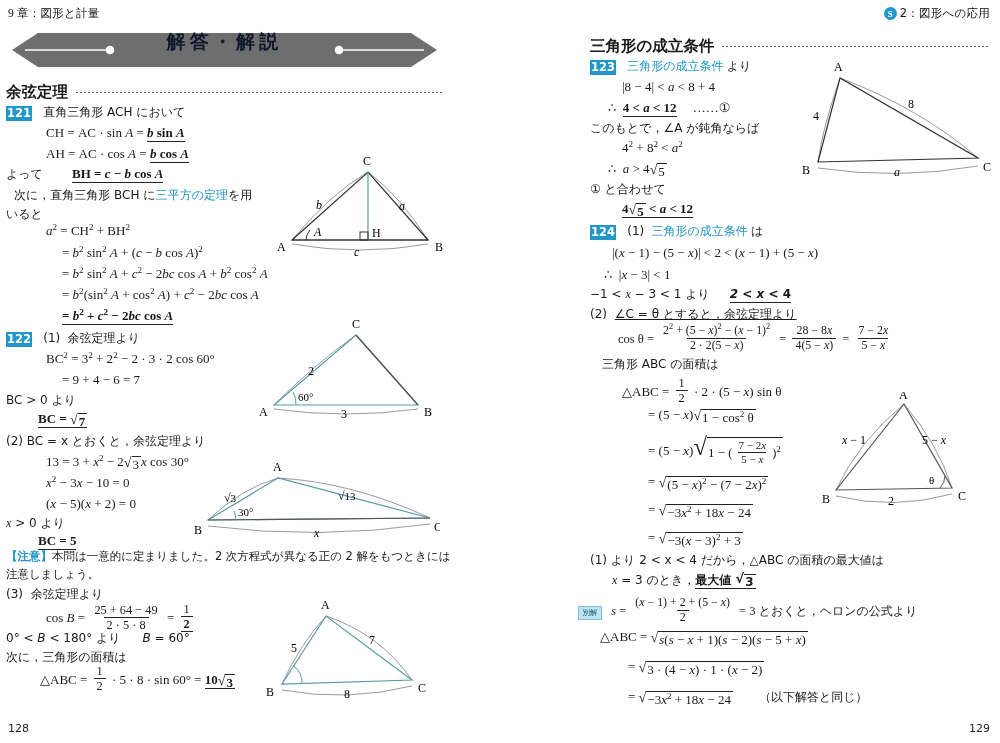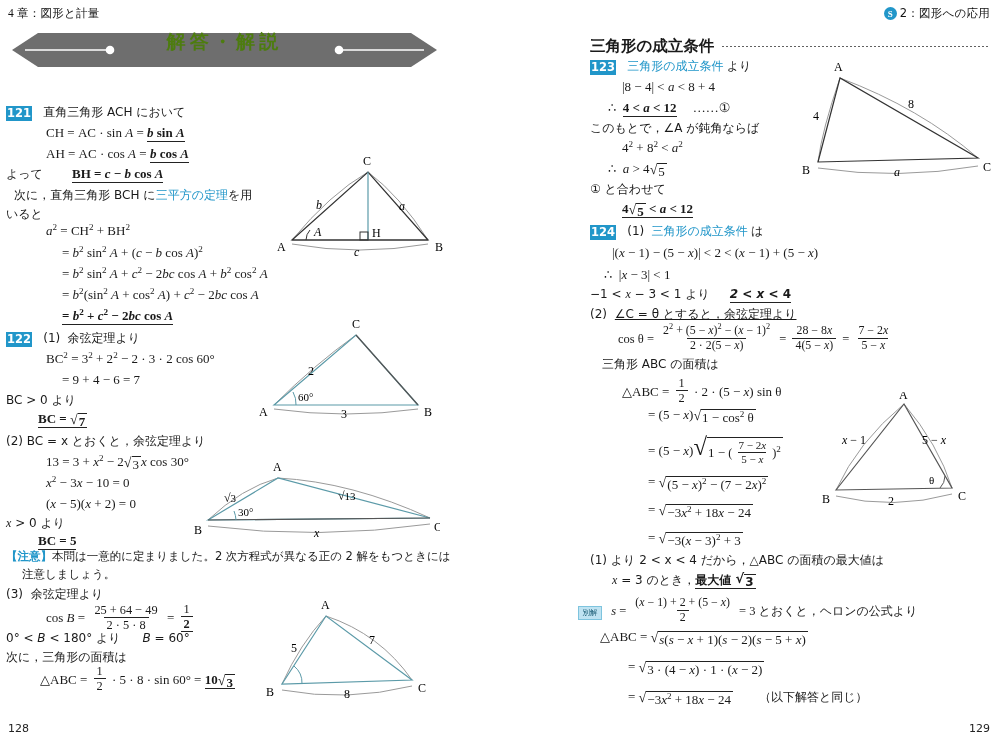--- a/index.html
+++ b/index.html
@@ -21,21 +21,21 @@
     width:13px;height:13px;border-radius:50%;background:#2196c9;color:#fff;
     font-size:9px;font-weight:bold;font-family:"Liberation Serif",serif;
   }
 
   
   .banner-wrap{position:absolute;left:12px;top:33px;width:425px;height:34px;}
   .banner-wrap svg{display:block;}
   .banner-text{
     position:absolute;left:0;top:0;width:425px;height:18px;
     display:flex;align-items:center;justify-content:center;
-    color:#4d7c0f;font-size:19px;font-weight:bold;letter-spacing:.22em;
+    color:#0f172a;font-size:19px;font-weight:bold;letter-spacing:.22em;
     font-family:Liberation Sans, sans-serif;
   }
 
   
   .sec-head{position:absolute;display:flex;align-items:baseline;width:100%;}
   .sec-head .t{font-size:15.5px;font-weight:bold;white-space:nowrap;}
   .sec-head .dots{
     flex:1;margin-left:7px;height:1px;position:relative;top:-4px;
     background-image:radial-gradient(circle, #555 0.7px, transparent 0.8px);
     background-size:4px 2px;background-repeat:repeat-x;
@@ -81,33 +81,37 @@
          font-family:"DejaVu Sans","Liberation Sans",sans-serif;}
   svg text{font-family:"Liberation Serif","DejaVu Serif",serif;}
 </style>
 </head>
 <body>
 
 <div class="page">
 
   <div class="col-left">
 
-    <div class="runhead runhead-left">4 章：図形と計量</div>
+    <div class="runhead runhead-left">9 章：図形と計量</div>
 
     <div class="banner-wrap">
       <svg width="425" height="34" viewBox="0 0 425 34">
         <polygon points="0,17 26,0 399,0 425,17 399,34 26,34" fill="#6e6e6e"></polygon>
         <line x1="13" y1="17" x2="98" y2="17" stroke="#ffffff" stroke-width="1.6"></line>
         <circle cx="98" cy="17" r="4.3" fill="#ffffff"></circle>
         <line x1="327" y1="17" x2="412" y2="17" stroke="#ffffff" stroke-width="1.6"></line>
         <circle cx="327" cy="17" r="4.3" fill="#ffffff"></circle>
       </svg>
       <div class="banner-text">解答・解説</div>
     </div>
 
+    <div class="sec-head" style="left:6px;top:82px;width:438px;">
+      <span class="t jp">余弦定理</span>
+      <span class="dots"></span>
+    </div>
 
     <div class="ln" style="left:6px;top:105px;">
       <span class="chip">121</span>
       <span class="jp" style="margin-left:8px;">直角三角形 ACH において</span>
     </div>
 
     <div class="ln" style="left:46px;top:126px;">
       CH&nbsp;=&nbsp;AC&nbsp;·&nbsp;sin&nbsp;<span class="mi">A</span>&nbsp;=&nbsp;<span class="ulb mi">b</span><span class="ulb">&nbsp;sin&nbsp;</span><span class="ulb mi">A</span>
     </div>
     <div class="ln" style="left:46px;top:147px;">
@@ -223,21 +227,21 @@
       <text x="81" y="13" font-size="12">A</text>
       <text x="32" y="44" font-size="11"><tspan font-size="12">√</tspan>3</text>
       <text x="146" y="42" font-size="11"><tspan font-size="12">√</tspan>13</text>
       <text x="122" y="79" font-size="12" font-style="italic">x</text>
       <text x="46" y="58" font-size="11">30°</text>
     </svg>
 
     <div class="ln jp" style="left:6px;top:551px;font-size:11.5px;">
       <span class="note-b">【注意】</span><span>本問は一意的に定まりました。2 次方程式が異なる正の 2 解をもつときには</span>
     </div>
-    <div class="ln jp" style="left:6px;top:569px;font-size:11.5px;margin-left:16px;">注意しましょう。</div>
+    <div class="ln jp" style="left:6px;top:569px;font-size:11.5px;">注意しましょう。</div>
 
     <div class="ln jp" style="left:6px;top:588px;">
       <span>(3)</span>
       <span style="margin-left:4px;">余弦定理より</span>
     </div>
     <div class="ln" style="left:46px;top:604px;font-size:13px;">
       cos&nbsp;<span class="mi">B</span>&nbsp;=&nbsp;<span class="frac">
           <span class="num">25&nbsp;+&nbsp;64&nbsp;−&nbsp;49</span>
           <span class="den">2&nbsp;·&nbsp;5&nbsp;·&nbsp;8</span>
         </span>&nbsp;=&nbsp;<span class="frac">

